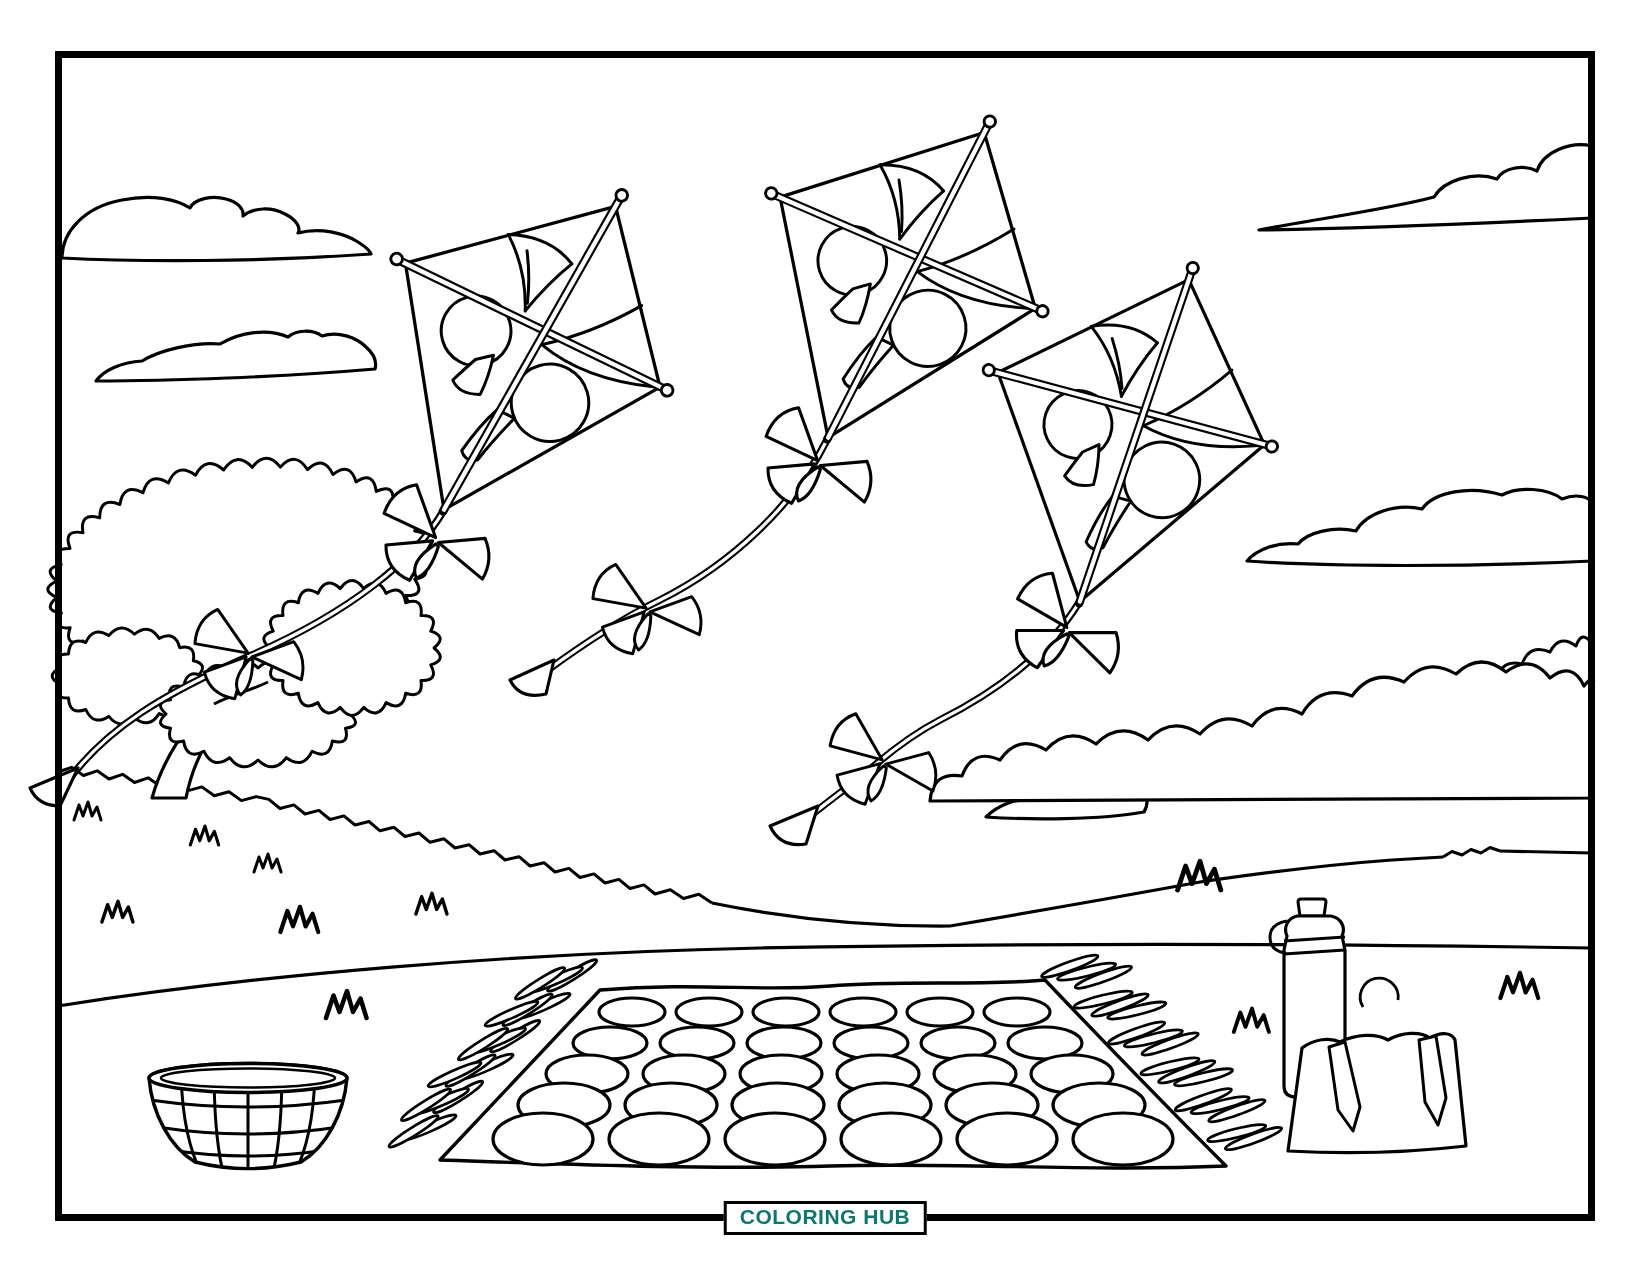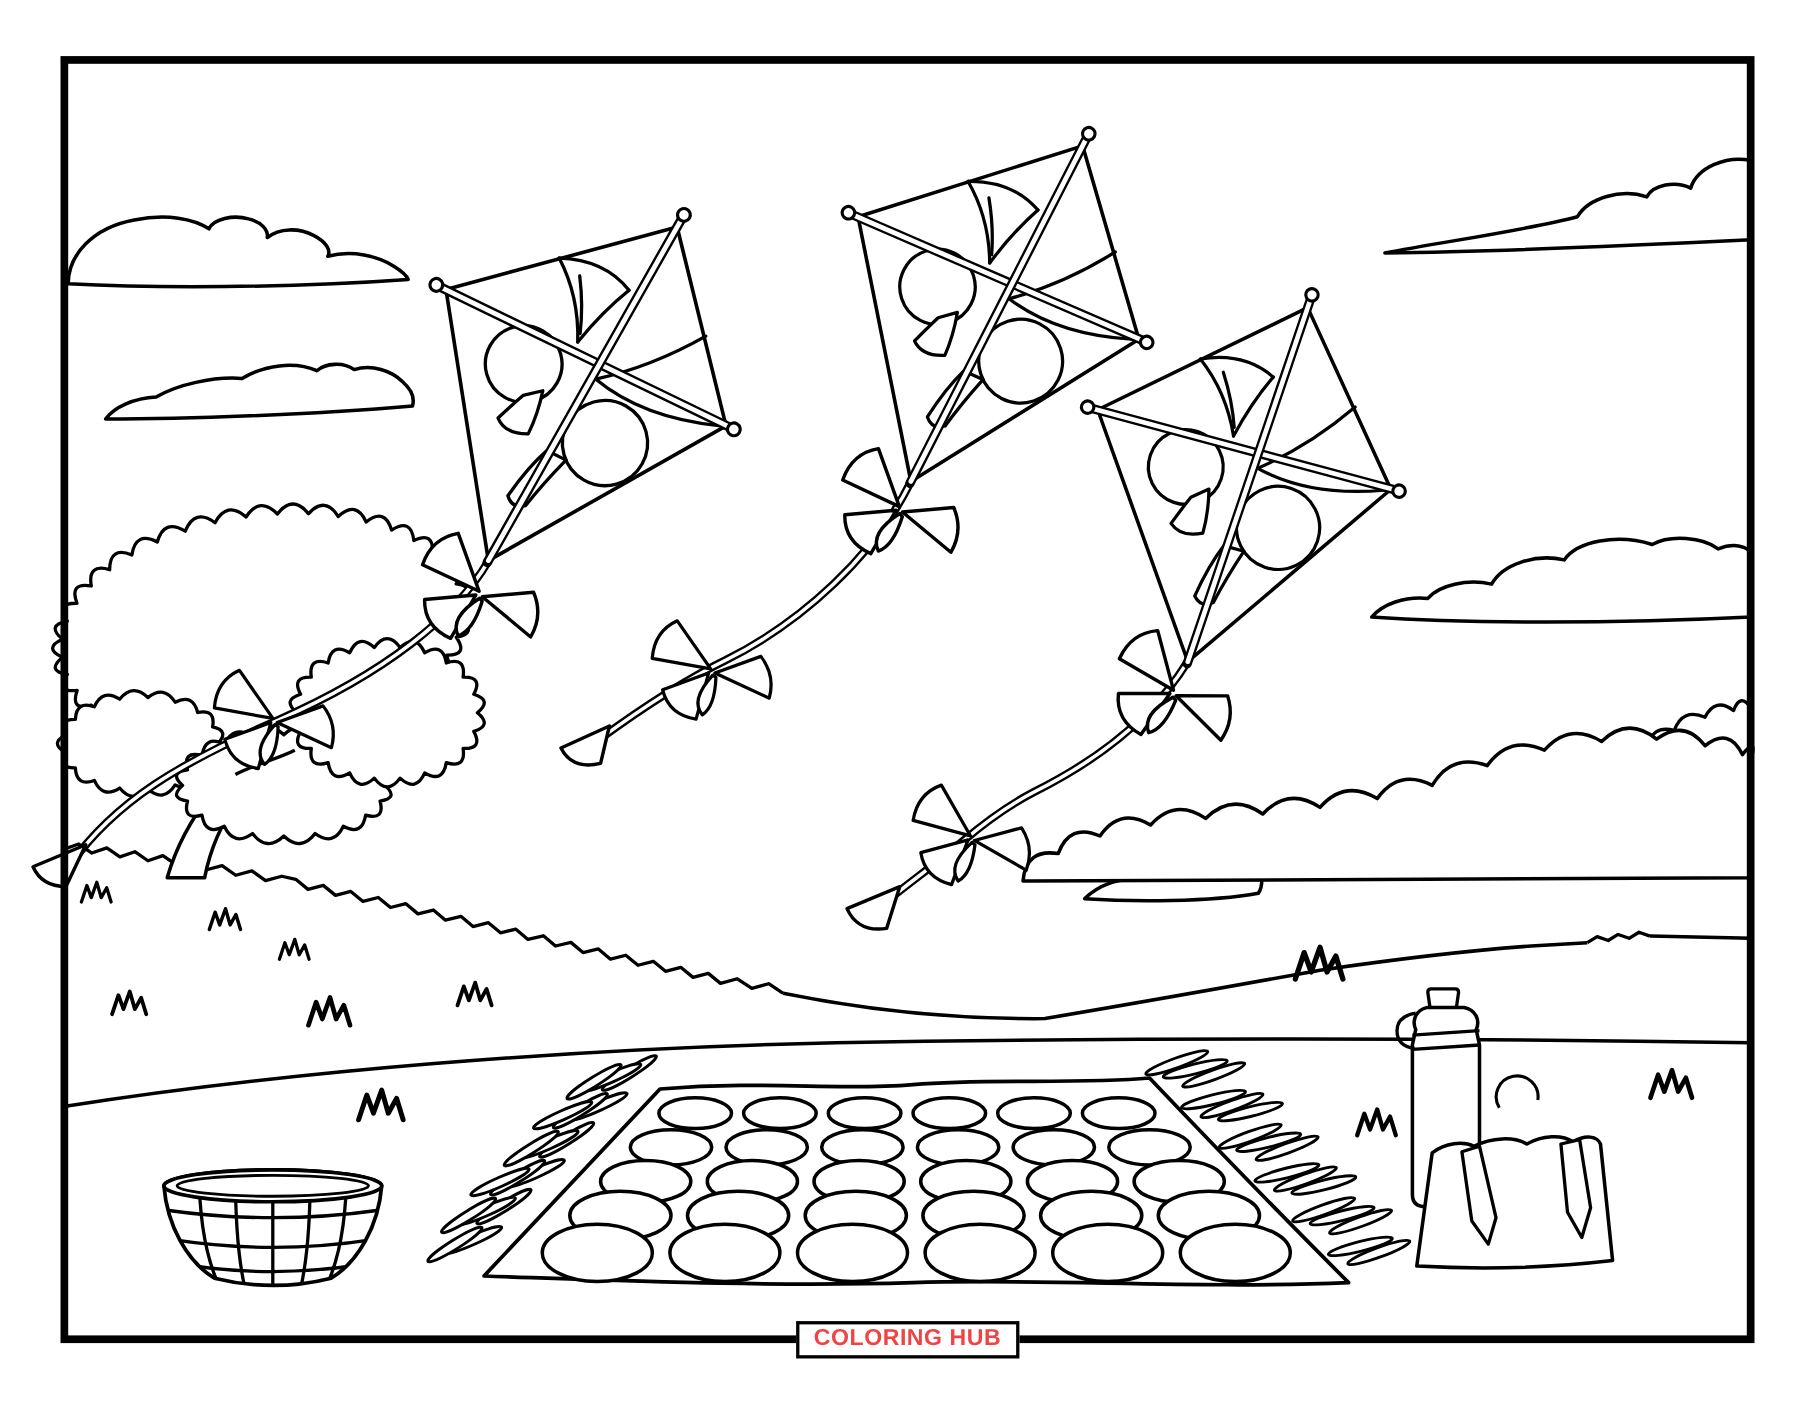--- a/index.html
+++ b/index.html
@@ -1,21 +1,21 @@
 <!DOCTYPE html>
 <html><head>
 <meta charset="utf-8">
 <style>
   html,body{margin:0;padding:0;background:#fff;}
   .page{position:relative;width:1650px;height:1275px;background:#fff;overflow:hidden;
         font-family:"Liberation Sans",sans-serif;}
   .page svg{position:absolute;left:0;top:0;}
   .badge{position:absolute;left:825px;top:1201px;transform:translateX(-50%);
          background:#fff;border:3px solid #000;padding:1px 13px 3px;z-index:5;}
-  .badge span{font-weight:800;font-size:21px;letter-spacing:.5px;color:#ef4444;white-space:nowrap;}
+  .badge span{font-weight:800;font-size:21px;letter-spacing:.5px;color:#0f766e;white-space:nowrap;}
   path,ellipse,circle,line,rect{vector-effect:none;}
 </style>
 </head>
 <body>
 
 <div class="page">
 <svg width="1650" height="1275" viewBox="0 0 1650 1275">
   <defs>
     <g id="kite" stroke="#000" stroke-linejoin="round" stroke-linecap="round">
       <path d="M0,-148 L-160,10 L0,212 L132,-8 Z" fill="#fff" stroke-width="3.4"></path>

